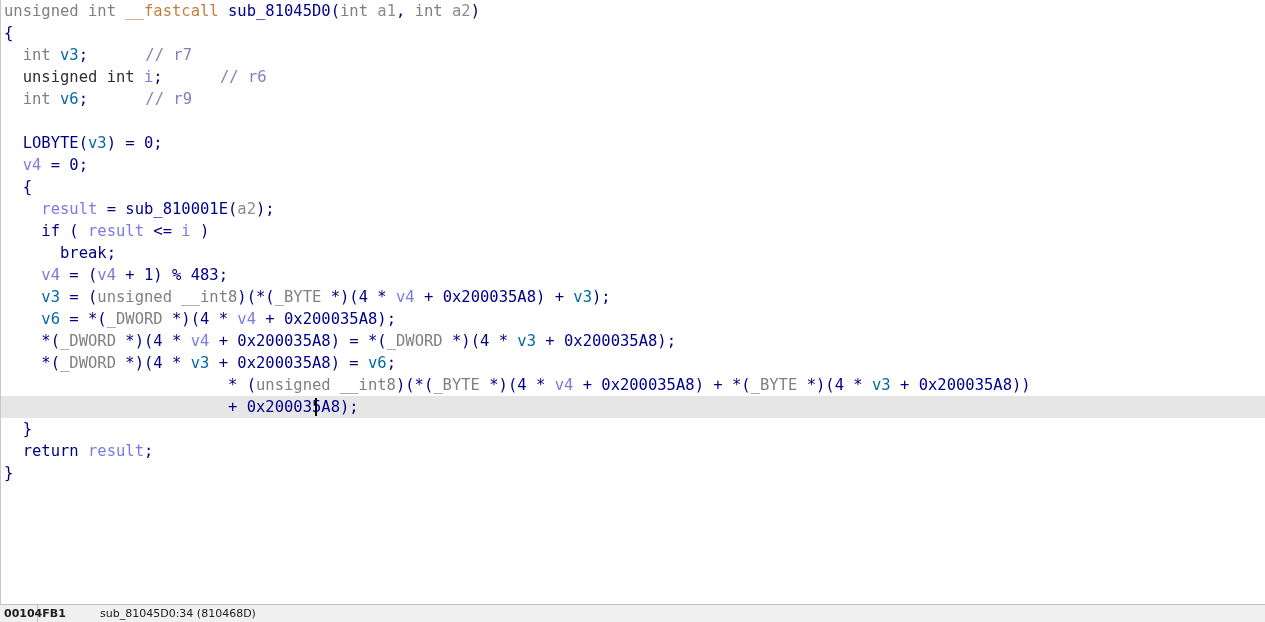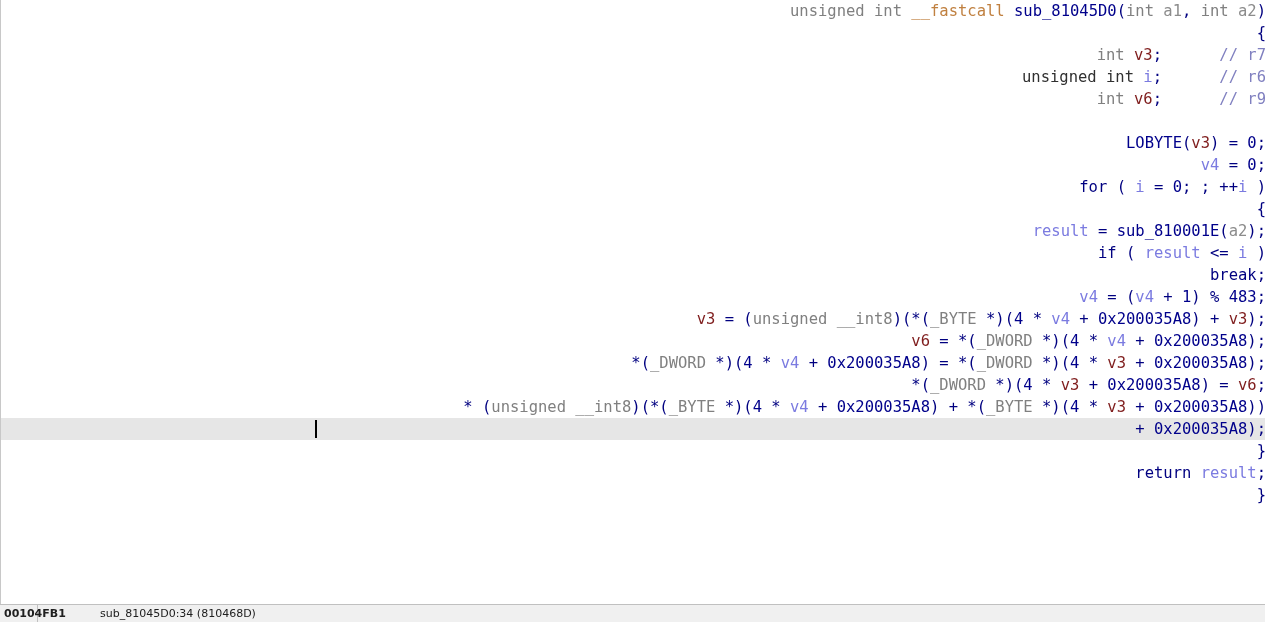--- a/index.html
+++ b/index.html
@@ -15,21 +15,20 @@
   }
 
   #pseudocode-pane {
     position: relative;
     width: 1265px;
     height: 604px;
     background: #ffffff;
     box-sizing: border-box;
     border-left: 1px solid #c8c8c8;
     overflow: hidden;
-    text-align: right;
   }
 
   #code {
     position: absolute;
     top: 0;
     left: 0;
     width: 1265px;
   }
 
   .line {
@@ -44,21 +43,21 @@
   .line.highlight {
     background: #e6e6e6;
   }
 
   
   .kw      { color: #000080; }            
   .typ     { color: #808080; }            
   .fn      { color: #00008b; }            
   .arg     { color: #8c8c8c; }            
   .lvar    { color: #7b7be0; }            
-  .lvar2   { color: #7f1d1d; }            
+  .lvar2   { color: #0369a1; }            
   .num     { color: #00008b; }            
   .punct   { color: #000080; }            
   .cmt     { color: #8080c0; margin-left: 48px; }            
   .plain   { color: #000000; }
 
   
   .caret {
     position: absolute;
     top: 2px;
     width: 2px;
@@ -113,21 +112,20 @@
     <div class="line"><span class="typ">  int </span><span class="lvar2">v6</span><span class="punct">; </span><span class="cmt">// r9</span></div>
 
 
     <div class="line">&nbsp;</div>
 
 
     <div class="line"><span class="plain">  </span><span class="fn">LOBYTE</span><span class="punct">(</span><span class="lvar2">v3</span><span class="punct">) = </span><span class="num">0</span><span class="punct">;</span></div>
 
     <div class="line"><span class="plain">  </span><span class="lvar">v4</span><span class="punct"> = </span><span class="num">0</span><span class="punct">;</span></div>
 
-    <div class="line"><span class="kw">  for </span><span class="punct">( </span><span class="lvar">i</span><span class="punct"> = </span><span class="num">0</span><span class="punct">; ; ++</span><span class="lvar">i</span><span class="punct"> )</span></div>
 
     <div class="line"><span class="punct">  {</span></div>
 
     <div class="line"><span class="plain">    </span><span class="lvar">result</span><span class="punct"> = </span><span class="fn">sub_810001E</span><span class="punct">(</span><span class="arg">a2</span><span class="punct">);</span></div>
 
     <div class="line"><span class="kw">    if </span><span class="punct">( </span><span class="lvar">result</span><span class="punct"> &lt;= </span><span class="lvar">i</span><span class="punct"> )</span></div>
 
     <div class="line"><span class="kw">      break</span><span class="punct">;</span></div>
 
     <div class="line"><span class="plain">    </span><span class="lvar">v4</span><span class="punct"> = (</span><span class="lvar">v4</span><span class="punct"> + </span><span class="num">1</span><span class="punct">) % </span><span class="num">483</span><span class="punct">;</span></div>

